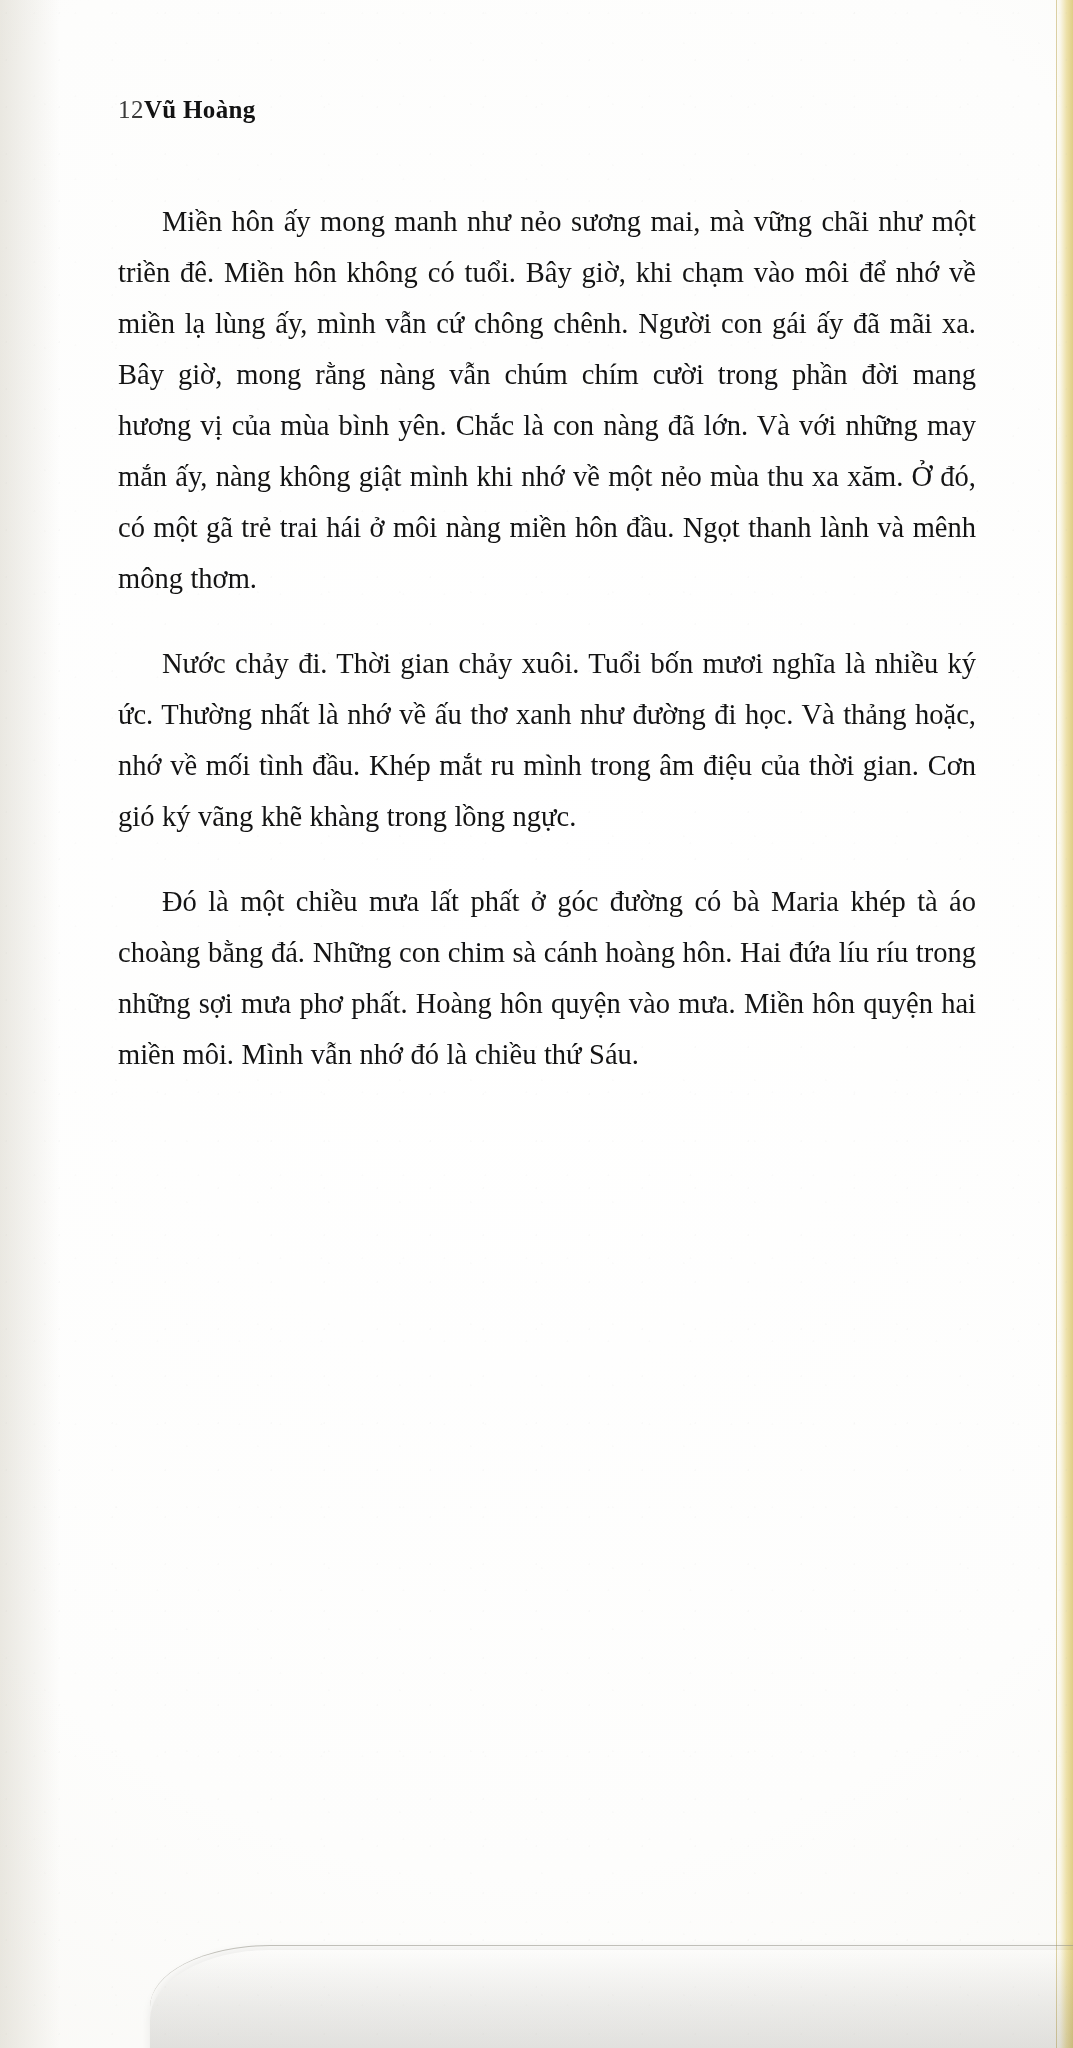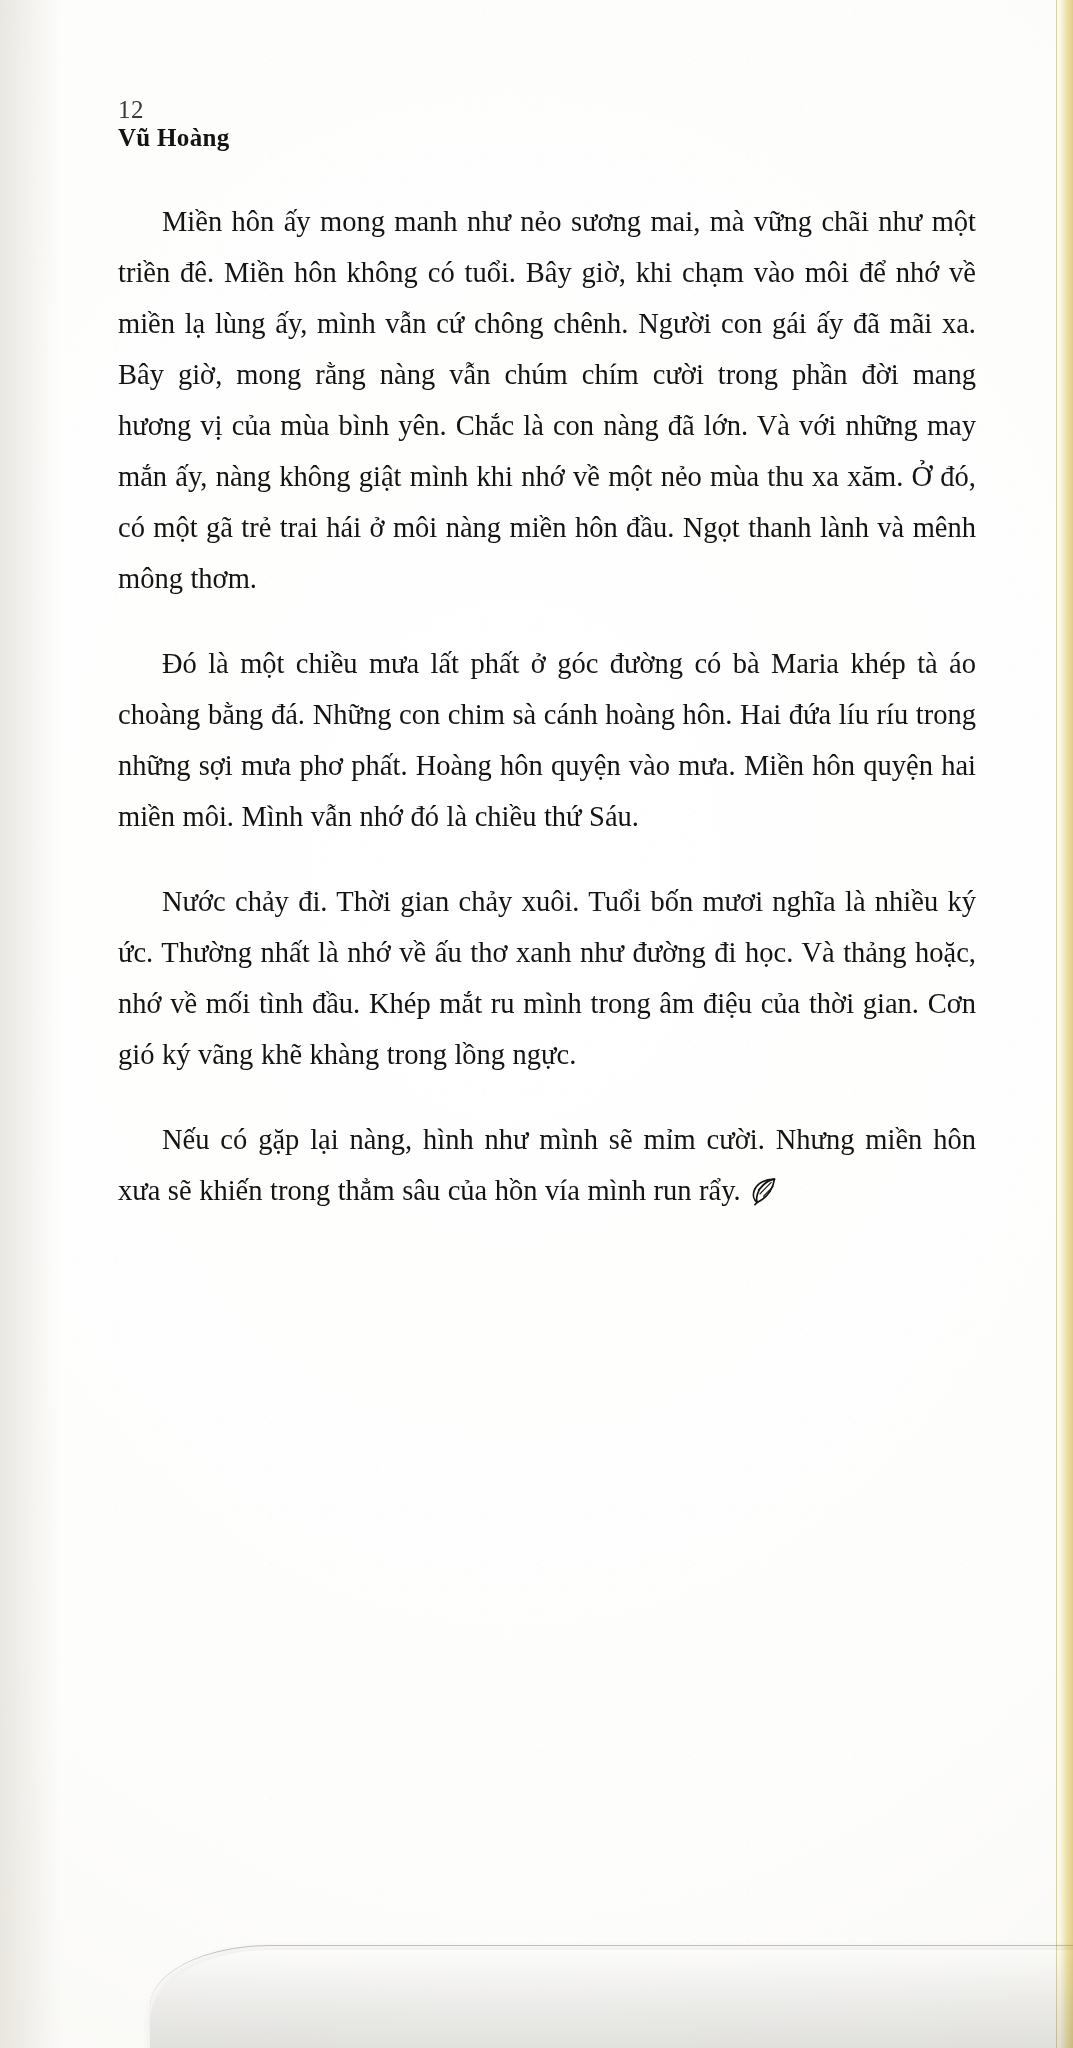--- a/index.html
+++ b/index.html
@@ -50,22 +50,20 @@
 
   
   #header {
     position: absolute;
     left: 118px;
     right: 72px;
     top: 96px;
     height: 34px;
     display: flex;
     align-items: flex-start;
-    justify-content: space-between;
-    flex-direction: column;
   }
   #folio {
     font-size: 25px;
     letter-spacing: 0.5px;
     color: #3a3a3a;
   }
   #running-head {
     font-size: 25px;
     font-weight: bold;
     letter-spacing: 0.3px;
@@ -144,29 +142,24 @@
 
   <div id="header">
     <div id="folio">12</div>
     <div id="running-head">Vũ Hoàng</div>
   </div>
 
   <div id="content">
 
     <p class="para">Miền hôn ấy mong manh như nẻo sương mai, mà vững chãi như một triền đê. Miền hôn không có tuổi. Bây giờ, khi chạm vào môi để nhớ về miền lạ lùng ấy, mình vẫn cứ chông chênh. Người con gái ấy đã mãi xa. Bây giờ, mong rằng nàng vẫn chúm chím cười trong phần đời mang hương vị của mùa bình yên. Chắc là con nàng đã lớn. Và với những may mắn ấy, nàng không giật mình khi nhớ về một nẻo mùa thu xa xăm. Ở đó, có một gã trẻ trai hái ở môi nàng miền hôn đầu. Ngọt thanh lành và mênh mông thơm.</p>
 
+    <p class="para">Nước chảy đi. Thời gian chảy xuôi. Tuổi bốn mươi nghĩa là nhiều ký ức. Thường nhất là nhớ về ấu thơ xanh như đường đi học. Và thảng hoặc, nhớ về mối tình đầu. Khép mắt ru mình trong âm điệu của thời gian. Cơn gió ký vãng khẽ khàng trong lồng ngực.</p>
+
     <p class="para">Đó là một chiều mưa lất phất ở góc đường có bà Maria khép tà áo choàng bằng đá. Những con chim sà cánh hoàng hôn. Hai đứa líu ríu trong những sợi mưa phơ phất. Hoàng hôn quyện vào mưa. Miền hôn quyện hai miền môi. Mình vẫn nhớ đó là chiều thứ Sáu.</p>
 
-    <p class="para">Nước chảy đi. Thời gian chảy xuôi. Tuổi bốn mươi nghĩa là nhiều ký ức. Thường nhất là nhớ về ấu thơ xanh như đường đi học. Và thảng hoặc, nhớ về mối tình đầu. Khép mắt ru mình trong âm điệu của thời gian. Cơn gió ký vãng khẽ khàng trong lồng ngực.</p>
-
-    <p class="para"><span>Nếu có gặp lại nàng, hình như mình sẽ mỉm cười. Nhưng miền hôn xưa sẽ khiến trong thẳm sâu của hồn vía mình run rẩy.</span><span class="leaf-ornament"><svg viewBox="0 0 30 30" width="30" height="30" aria-hidden="true">
-           <path d="M25.5 3.2 C16.5 3.0 8.0 7.2 5.2 14.6 C3.4 19.4 5.0 24.0 8.2 26.4 L6.0 28.6" fill="none" stroke="#141414" stroke-width="1.7" stroke-linecap="round"></path>
-           <path d="M25.5 3.2 C24.0 12.0 18.5 21.5 8.2 26.4 C6.6 22.0 8.6 14.2 14.0 9.2 C17.6 5.8 21.8 3.9 25.5 3.2 Z" fill="none" stroke="#141414" stroke-width="1.7" stroke-linejoin="round"></path>
-           <path d="M22.2 6.4 L11.0 17.8 M24.0 10.6 L14.6 20.2 M19.0 4.8 L9.4 14.0" fill="none" stroke="#141414" stroke-width="1.2" stroke-linecap="round"></path>
-         </svg></span></p>
 
   </div>
 
   <div id="edge-line"></div>
   <div id="edge-strip"></div>
 
   <div id="bottom-curl">
     <div id="curl-edge"></div>
     <div id="curl-shadow"></div>
   </div>

